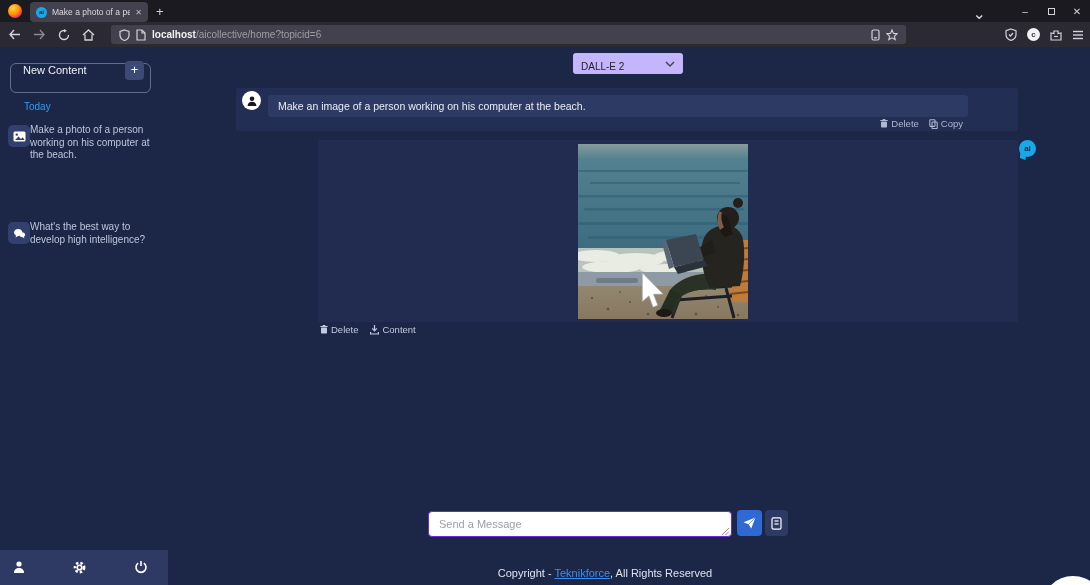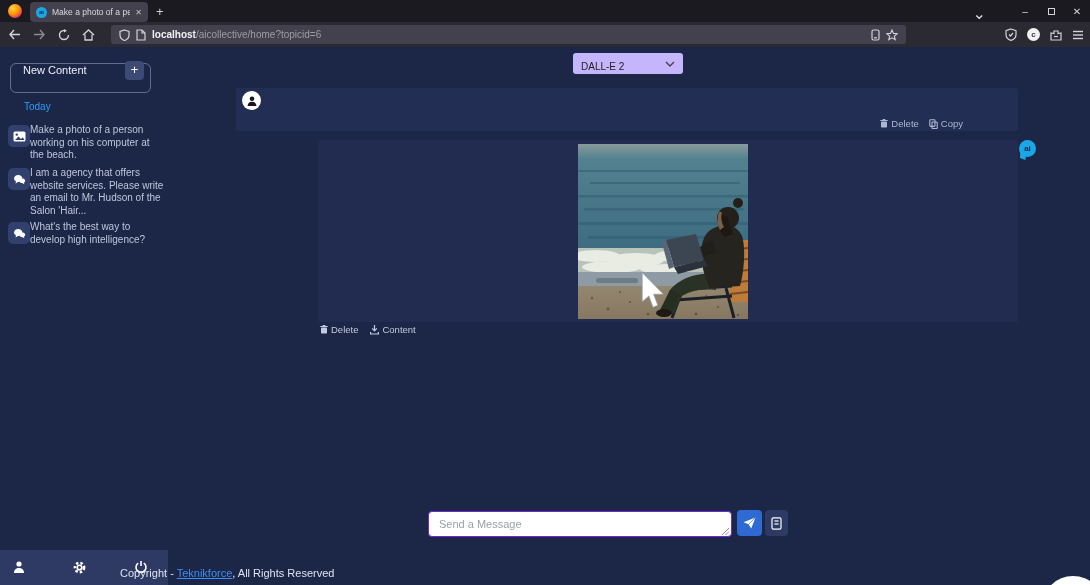--- a/index.html
+++ b/index.html
@@ -93,21 +93,21 @@
     border:1px solid #6d28d9; border-radius:4px; font-size:11px; color:#333; padding:0 10px;
     font-family:"Liberation Sans","DejaVu Sans",sans-serif; resize:none; line-height:24px; }
   .composer-input::placeholder { color:#9aa0ab; }
   .resize-grip { position:absolute; left:722px; top:481px; pointer-events:none; }
   .send-btn { position:absolute; left:737px; top:463px; width:25px; height:26px; background:#2e6ad1;
     border-radius:4px; display:flex; align-items:center; justify-content:center; cursor:pointer; }
   .book-btn { position:absolute; left:765px; top:463px; width:23px; height:26px; background:#2d3a63;
     border-radius:4px; display:flex; align-items:center; justify-content:center; cursor:pointer; }
 
   
-  .copyright { position:absolute; left:120px; right:0; top:520px; text-align:left;
+  .copyright { position:absolute; left:120px; right:0; top:520px; text-align:center;
     font-size:11px; color:#dde3ee; }
   .copyright a { color:#3d8ef0; text-decoration:underline; }
   .fab-circle { position:absolute; left:1042px; top:529px; width:62px; height:62px; border-radius:50%; background:#fff; }
 </style>
 </head>
 <body>
 
 <div class="tabbar">
   <div class="ff-logo"></div>
   <div class="tab">
@@ -207,29 +207,20 @@
   <div class="side-item si-1">
     <span class="chip">
       <svg width="13" height="11" viewBox="0 0 13 11">
           <rect x="0.5" y="0.5" width="12" height="10" rx="1.5" fill="#fff"></rect>
           <circle cx="3.8" cy="3.6" r="1.2" fill="#32406e"></circle>
           <path d="M2 9 L5.5 5.5 L8 8 L9.8 6.2 L11.5 9 Z" fill="#32406e"></path>
         </svg>
     </span>
     <span class="txt">Make a photo of a person working on his computer at the beach.</span>
   </div>
-  <div class="side-item si-2">
-    <span class="chip">
-      <svg width="13" height="11" viewBox="0 0 13 11">
-          <path d="M1 4.5 C1 2.6 2.8 1 5.2 1 C7.6 1 9.4 2.6 9.4 4.5 C9.4 6.4 7.6 8 5.2 8 L5 8 L2.5 9.5 L3 7.4 C1.8 6.8 1 5.7 1 4.5 Z" fill="#fff"></path>
-          <path d="M9.8 4.2 C11.2 4.6 12.2 5.6 12.2 6.8 C12.2 7.6 11.7 8.3 11 8.8 L11.3 10.2 L9.6 9.2 C8.2 9.2 7 8.6 6.4 7.8" fill="#fff"></path>
-        </svg>
-    </span>
-    <span class="txt">I am a agency that offers website services. Please write an email to Mr. Hudson of the Salon 'Hair...</span>
-  </div>
   <div class="side-item si-3">
     <span class="chip">
       <svg width="13" height="11" viewBox="0 0 13 11">
           <path d="M1 4.5 C1 2.6 2.8 1 5.2 1 C7.6 1 9.4 2.6 9.4 4.5 C9.4 6.4 7.6 8 5.2 8 L5 8 L2.5 9.5 L3 7.4 C1.8 6.8 1 5.7 1 4.5 Z" fill="#fff"></path>
           <path d="M9.8 4.2 C11.2 4.6 12.2 5.6 12.2 6.8 C12.2 7.6 11.7 8.3 11 8.8 L11.3 10.2 L9.6 9.2 C8.2 9.2 7 8.6 6.4 7.8" fill="#fff"></path>
         </svg>
     </span>
     <span class="txt">What's the best way to develop high intelligence?</span>
   </div>
 
@@ -261,20 +252,23 @@
         <path d="M1 1 L5 5 L9 1" stroke="#444" stroke-width="1.4" fill="none"></path>
       </svg>
   </div>
 
   <div class="user-strip">
     <div class="avatar">
       <svg width="12" height="12" viewBox="0 0 12 12">
           <circle cx="6" cy="3.8" r="2.3" fill="#17171f"></circle>
           <path d="M1.6 11 C1.6 8.3 3.5 6.8 6 6.8 C8.5 6.8 10.4 8.3 10.4 11 Z" fill="#17171f"></path>
         </svg>
+    </div>
+    <div class="user-bubble">
+      <span>Make an image of a person working on his computer at the beach.</span>
     </div>
     <div class="msg-actions">
       <span class="action">
         <svg width="8" height="9" viewBox="0 0 8 9">
             <rect x="1" y="2.5" width="6" height="6" rx="0.8" fill="currentColor"></rect>
             <rect x="0.3" y="1" width="7.4" height="1" fill="currentColor"></rect>
             <rect x="2.7" y="0" width="2.6" height="1" fill="currentColor"></rect>
           </svg>
         <span>Delete</span>
       </span>

